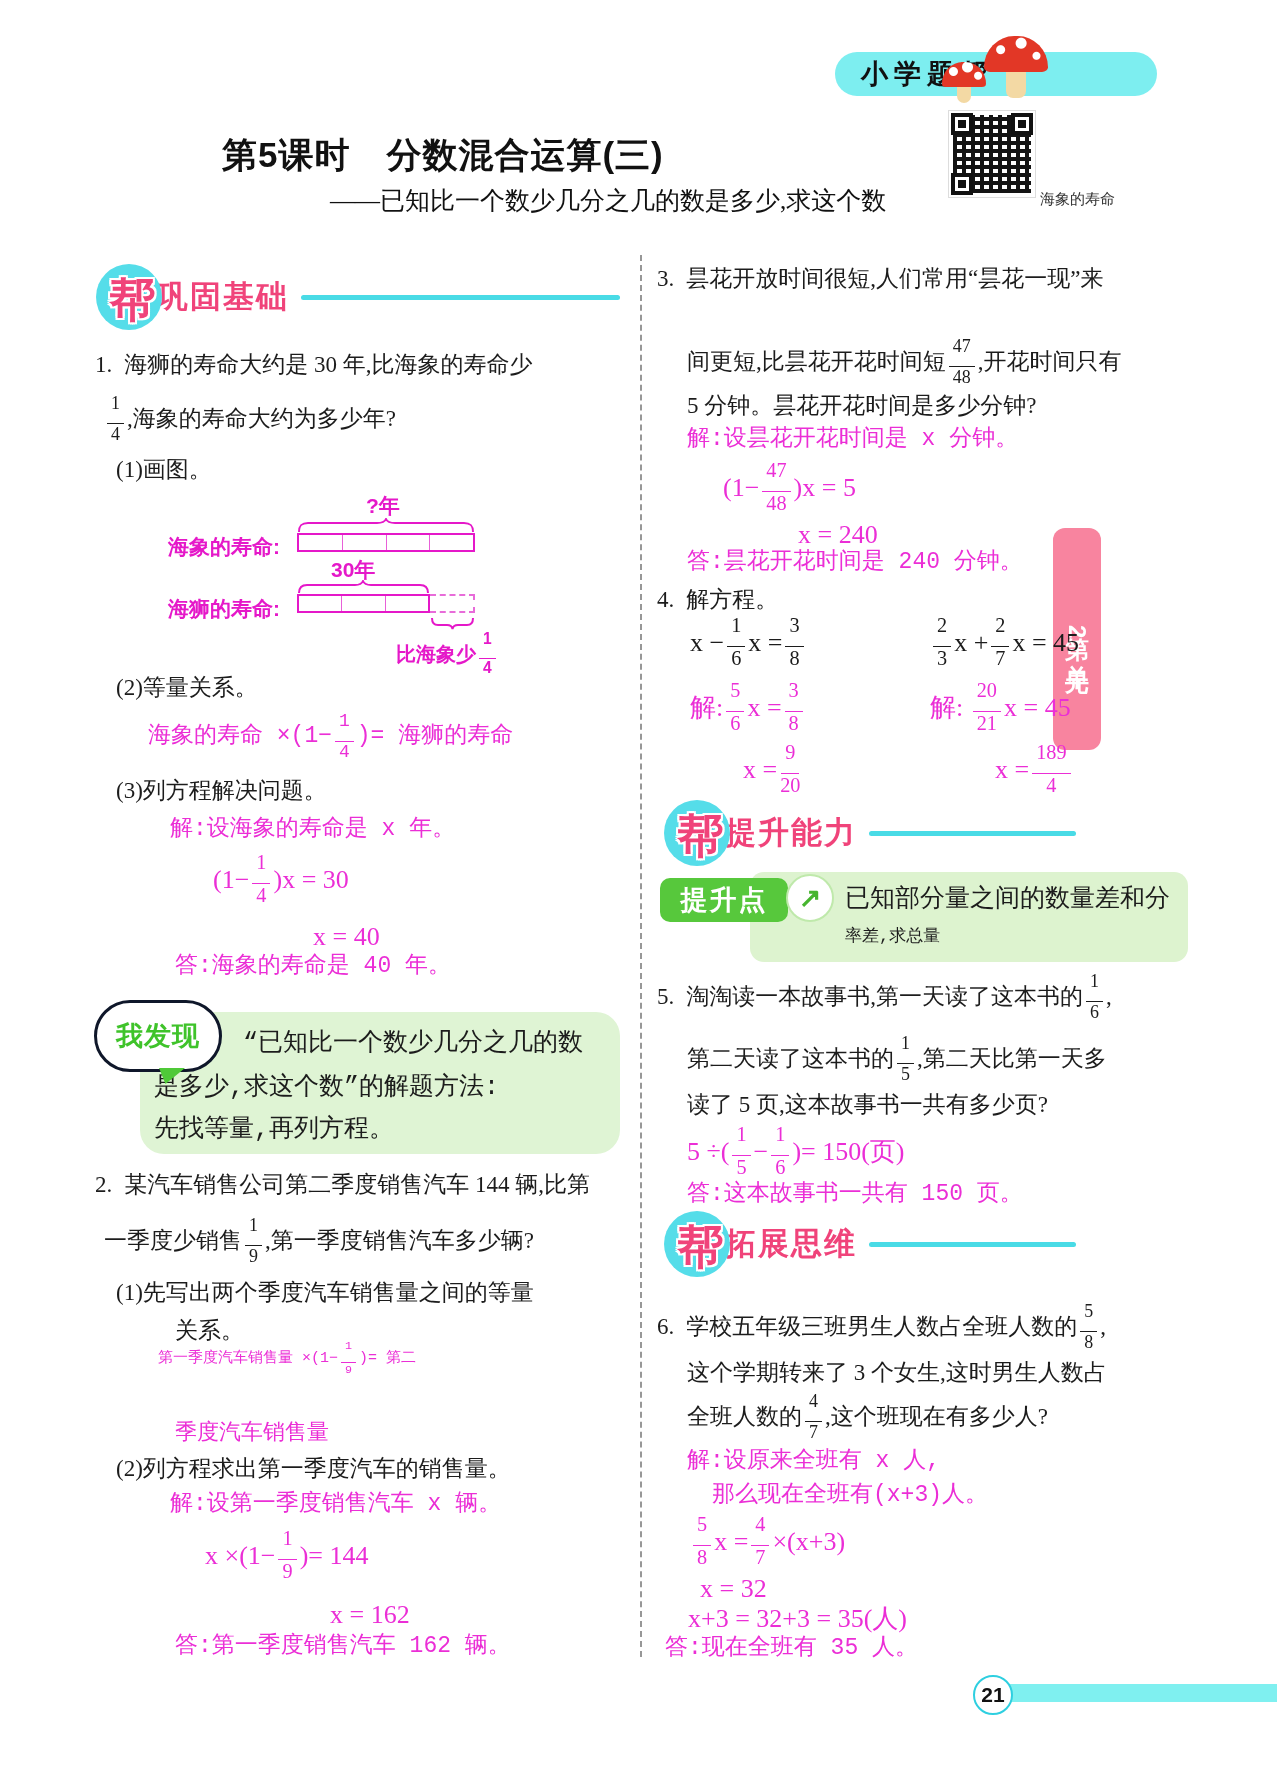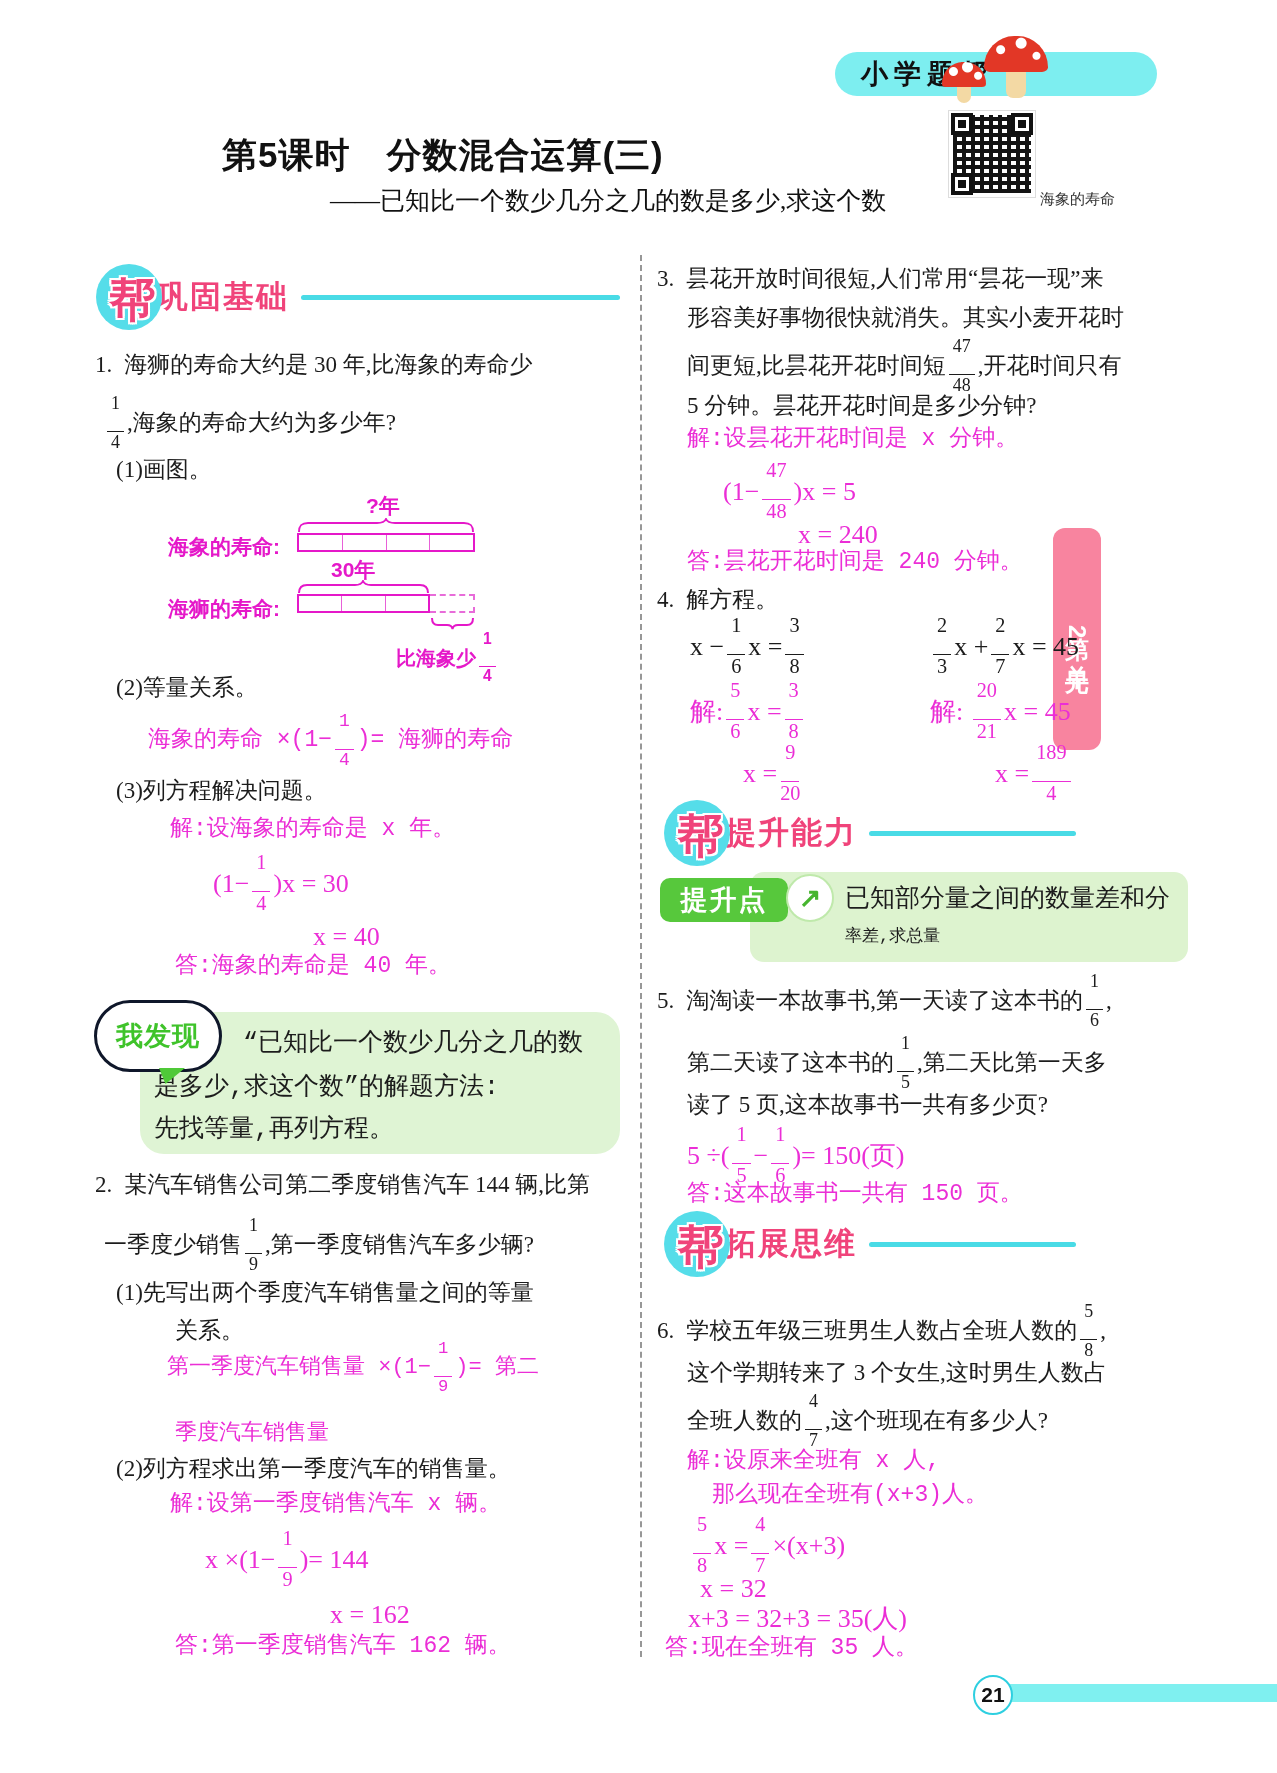--- a/index.html
+++ b/index.html
@@ -6,21 +6,21 @@
   .pg{position:relative;width:1277px;height:1773px;margin:0 auto;background:#ffffff;overflow:hidden;
       font-family:"Liberation Serif",serif;color:#1c1c1c;}
   .t{position:absolute;display:flex;align-items:center;white-space:pre;font-size:23px;line-height:1.3;}
   .num{margin-right:12px;}
   .hand{color:#eb2ed6;}
   .mag{color:#e518c9;font-family:"Liberation Sans",sans-serif;font-weight:bold;}
   .kai{font-family:Liberation Mono, monospace;}
   .big{font-size:26px;}
   
   .fr{display:inline-flex;flex-direction:column;align-items:center;font-size:0.78em;line-height:1.06;margin:0 3px;}
-  .fr .n{border-bottom:1.7px solid currentColor;padding:0 4px 18px;}
+  .fr .n{border-bottom:1.7px solid currentColor;padding:0 4px 10px;}
   .fr .d{padding-top:1px;}
   
   .sech{position:absolute;display:flex;align-items:center;}
   .badge{position:relative;width:66px;height:66px;flex:none;}
   .badge-circle{position:absolute;inset:0;border-radius:50%;background:#55dde9;}
   .badge-char{position:absolute;left:13px;top:5px;font:bold 47px "Liberation Sans",sans-serif;color:#f0437a;
     text-shadow:-2px 0 #fff,2px 0 #fff,0 -2px #fff,0 2px #fff,-2px -2px #fff,2px 2px #fff,-2px 2px #fff,2px -2px #fff;}
   .sec-title{font:bold 31px "Liberation Sans",sans-serif;color:#f0437a;margin-left:-5px;letter-spacing:2px;flex:none;}
   .sec-line{flex:1;height:5px;background:#49dbe6;margin-left:12px;border-radius:3px;}
   
@@ -201,41 +201,40 @@
     <span class="num">2.</span>
     <span>某汽车销售公司第二季度销售汽车 144 辆,比第</span>
   </div>
   <div class="t" style="left:104px;top:1216px">
     <span>一季度少销售</span>
     <span class="fr"><span class="n">1</span><span class="d">9</span></span>
     <span>,第一季度销售汽车多少辆?</span>
   </div>
   <div class="t" style="left:116px;top:1278px">(1)先写出两个季度汽车销售量之间的等量</div>
   <div class="t" style="left:175px;top:1316px">关系。</div>
-  <div class="t hand kai" style="left:167px;top:1340px;font-size:22px">
+  <div class="t hand kai" style="left:158px;top:1340px;font-size:15px">
     <span>第一季度汽车销售量 ×(1−</span>
     <span class="fr"><span class="n">1</span><span class="d">9</span></span>
     <span>)= 第二</span>
   </div>
   <div class="t hand kai" style="left:175px;top:1420px;font-size:22px">季度汽车销售量</div>
   <div class="t" style="left:116px;top:1454px">(2)列方程求出第一季度汽车的销售量。</div>
   <div class="t hand kai" style="left:170px;top:1490px">解:设第一季度销售汽车 x 辆。</div>
   <div class="t hand big" style="left:205px;top:1528px">
     <span>x ×(1−</span>
     <span class="fr"><span class="n">1</span><span class="d">9</span></span>
     <span>)= 144</span>
   </div>
   <div class="t hand big" style="left:330px;top:1598px">x = 162</div>
   <div class="t hand kai" style="left:175px;top:1632px">答:第一季度销售汽车 162 辆。</div>
 
   <div class="t" style="left:657px;top:264px">
     <span class="num">3.</span>
     <span>昙花开放时间很短,人们常用“昙花一现”来</span>
   </div>
-  <div class="t" style="left:687px;top:303px">形容美好事物很快就消失。其实小麦开花时</div>
   <div class="t" style="left:687px;top:337px">
     <span>间更短,比昙花开花时间短</span>
     <span class="fr"><span class="n">47</span><span class="d">48</span></span>
     <span>,开花时间只有</span>
   </div>
   <div class="t" style="left:687px;top:391px">5 分钟。昙花开花时间是多少分钟?</div>
   <div class="t hand kai" style="left:687px;top:425px">解:设昙花开花时间是 x 分钟。</div>
   <div class="t hand big" style="left:723px;top:460px">
     <span>(1−</span>
     <span class="fr"><span class="n">47</span><span class="d">48</span></span>

